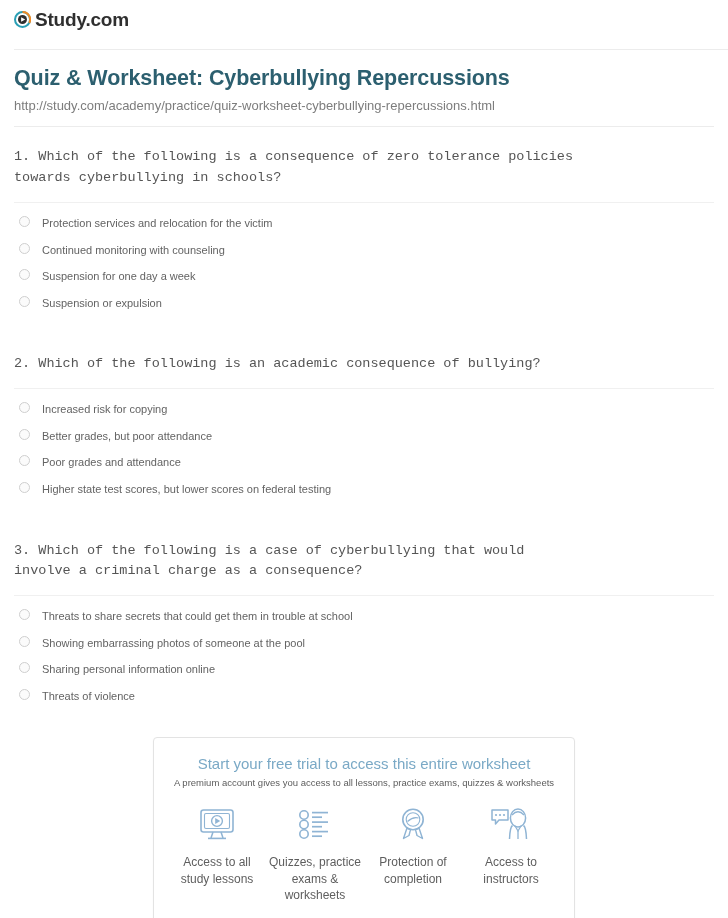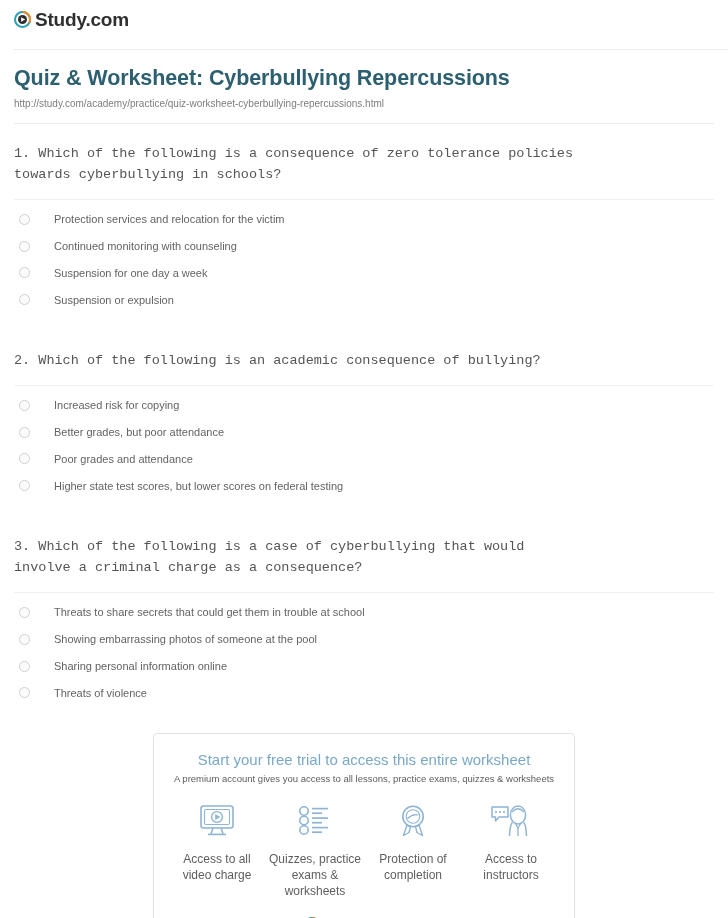--- a/index.html
+++ b/index.html
@@ -52,21 +52,21 @@
   }
   .page-title {
     font-size: 21.5px;
     font-weight: 700;
     color: #2c5f6f;
     letter-spacing: -0.1px;
     margin: 0;
     line-height: 1.2;
   }
   .page-url {
-    font-size: 10px;
+    font-size: 13px;
     color: #7d7d7d;
     margin-top: 6px;
     line-height: 1.2;
   }
   .title-rule {
     margin: 13px 0 0 0;
     border-top: 1px solid #ececec;
   }
 
   
@@ -88,22 +88,21 @@
     margin-top: 13px;
     border-top: 1px solid #f0f0f0;
   }
   .options {
     list-style: none;
     margin: 0;
     padding: 0;
   }
   .option {
     display: flex;
-    align-items: center;
-    gap: 24px;
+    gap: 12px;
     padding: 12.5px 0 0 5px;
   }
   .radio {
     width: 9px;
     height: 9px;
     flex: 0 0 9px;
     border: 1px solid #cfcfcf;
     border-radius: 50%;
     background: #fbfbfb;
     display: block;
@@ -299,21 +298,21 @@
               <rect x="3" y="2" width="32" height="22" rx="2.5" fill="none" stroke="#8fb4d4" stroke-width="1.6"></rect>
               <rect x="6.5" y="5.5" width="25" height="15" rx="1.5" fill="none" stroke="#8fb4d4" stroke-width="1.1"></rect>
               <circle cx="19" cy="13" r="5.4" fill="none" stroke="#8fb4d4" stroke-width="1.4"></circle>
               <path d="M17.2 10.1 L22.2 13 L17.2 15.9 Z" fill="#8fb4d4"></path>
               <path d="M15 24 L13 30 M23 24 L25 30" stroke="#8fb4d4" stroke-width="1.5" fill="none"></path>
               <line x1="10" y1="30.4" x2="28" y2="30.4" stroke="#8fb4d4" stroke-width="1.6"></line>
             </svg>
           </div>
           <div class="feature-label">
             <span>Access to all</span><br>
-            <span>video charge</span>
+            <span>study lessons</span>
           </div>
         </div>
 
         <div class="feature">
           <div class="feature-icon">
             <svg width="36" height="31" viewBox="0 0 36 31">
               <circle cx="7" cy="6" r="4.2" fill="none" stroke="#8fb4d4" stroke-width="1.6"></circle>
               <circle cx="7" cy="15.5" r="4.2" fill="none" stroke="#8fb4d4" stroke-width="1.6"></circle>
               <circle cx="7" cy="25" r="4.2" fill="none" stroke="#8fb4d4" stroke-width="1.6"></circle>
               <line x1="15" y1="3.6" x2="31" y2="3.6" stroke="#8fb4d4" stroke-width="1.7"></line>

